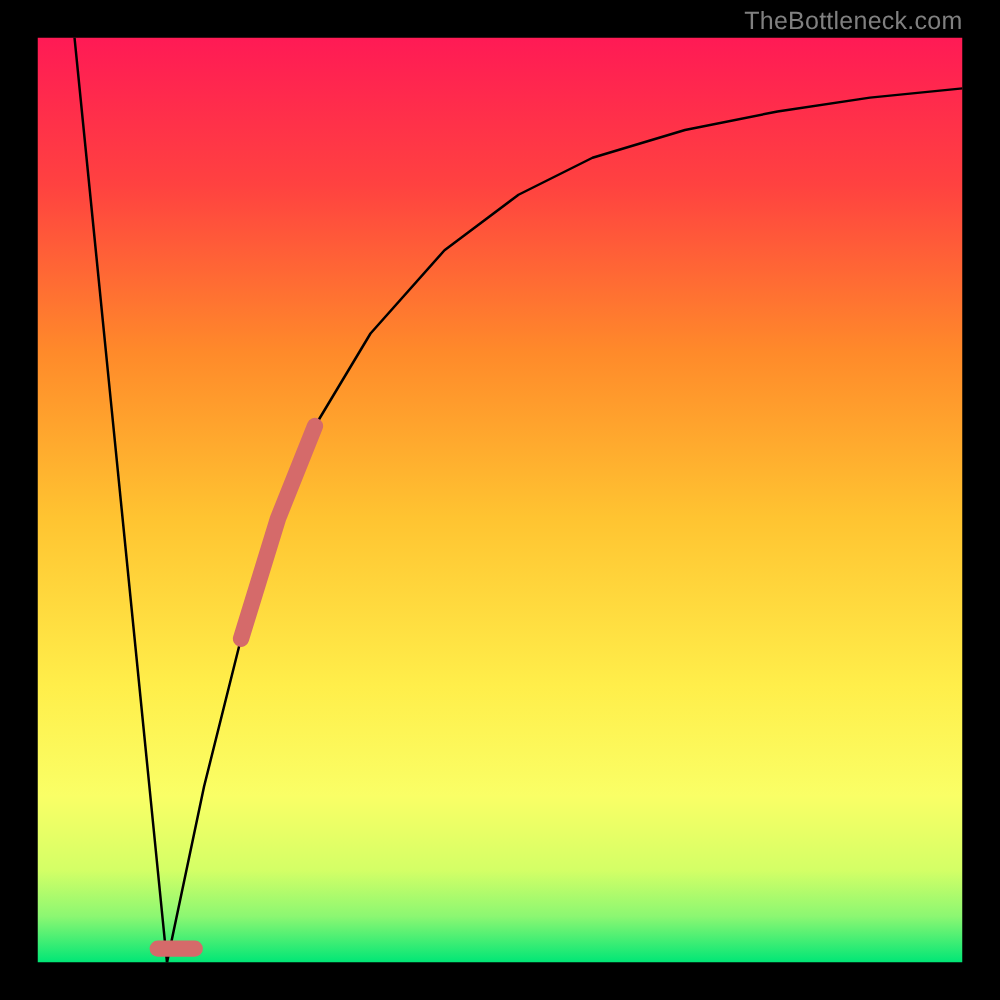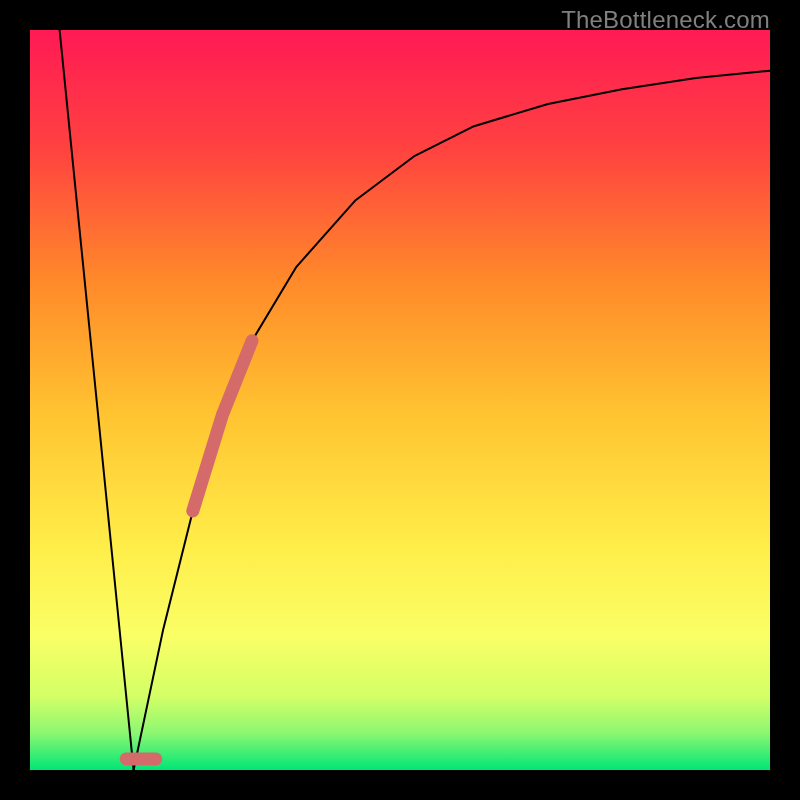--- a/index.html
+++ b/index.html
@@ -37,21 +37,21 @@
     position: absolute;
     top: 0;
     left: 0;
     width: 100%;
     height: 100%;
   }
   .watermark {
     position: absolute;
     top: 6px;
     right: 30px;
-    font-size: 24px;
+    font-size: 20px;
     color: #808080;
     letter-spacing: 0.2px;
   }
 </style>
 </head>
 <body>
 
 <div class="frame">
 
   <div class="watermark">TheBottleneck.com</div>

